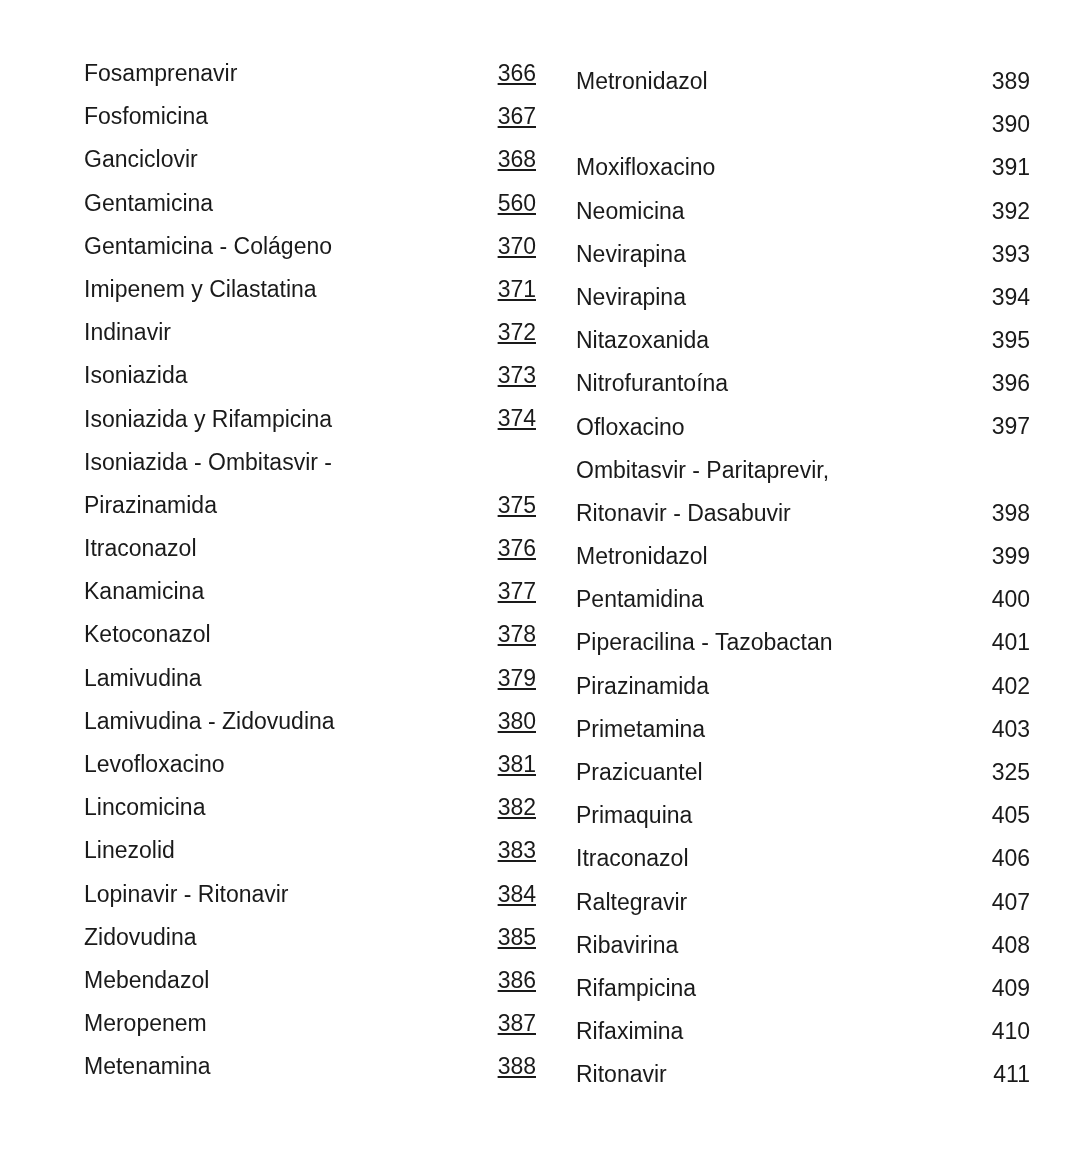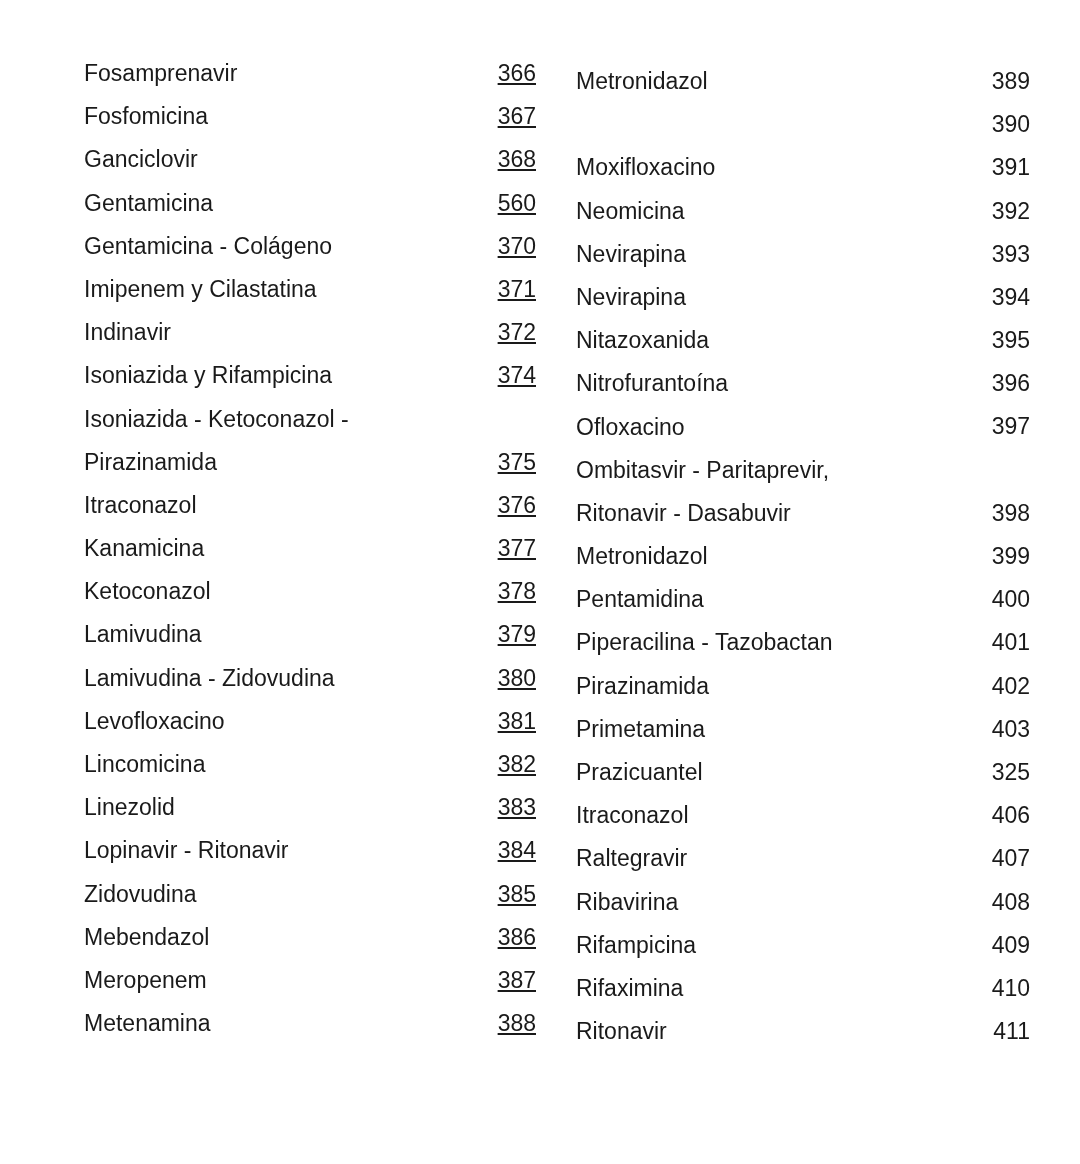--- a/index.html
+++ b/index.html
@@ -41,25 +41,29 @@
     </div>
     <div class="row">
       <span class="name">Imipenem y Cilastatina</span>
       <span class="num">371</span>
     </div>
     <div class="row">
       <span class="name">Indinavir</span>
       <span class="num">372</span>
     </div>
     <div class="row">
+      <span class="name">Isoniazida</span>
+      <span class="num">373</span>
+    </div>
+    <div class="row">
       <span class="name">Isoniazida y Rifampicina</span>
       <span class="num">374</span>
     </div>
     <div class="row tall">
-      <span class="name">Isoniazida - Ketoconazol -
+      <span class="name">Isoniazida - Ombitasvir -
 Pirazinamida</span>
       <span class="num">375</span>
     </div>
     <div class="row">
       <span class="name">Itraconazol</span>
       <span class="num">376</span>
     </div>
     <div class="row">
       <span class="name">Kanamicina</span>
       <span class="num">377</span>
@@ -168,20 +172,24 @@
     </div>
     <div class="row">
       <span class="name">Primetamina</span>
       <span class="num">403</span>
     </div>
     <div class="row">
       <span class="name">Prazicuantel</span>
       <span class="num">325</span>
     </div>
     <div class="row">
+      <span class="name">Primaquina</span>
+      <span class="num">405</span>
+    </div>
+    <div class="row">
       <span class="name">Itraconazol</span>
       <span class="num">406</span>
     </div>
     <div class="row">
       <span class="name">Raltegravir</span>
       <span class="num">407</span>
     </div>
     <div class="row">
       <span class="name">Ribavirina</span>
       <span class="num">408</span>

